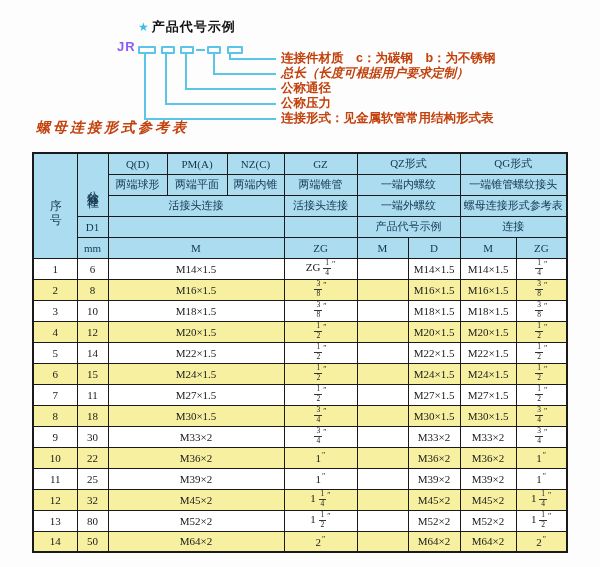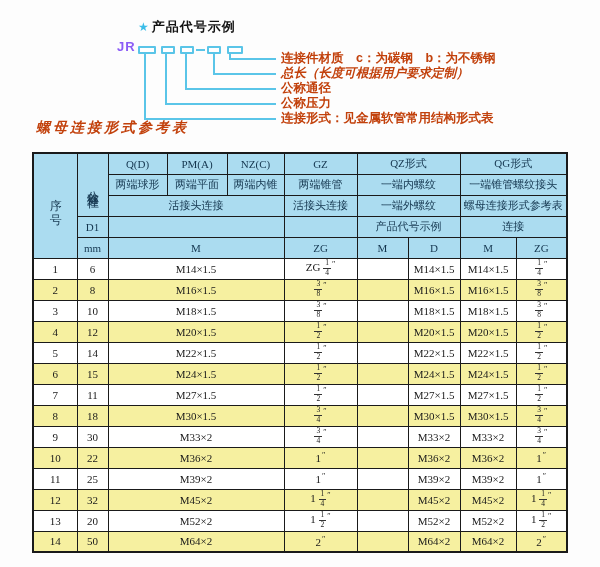--- a/index.html
+++ b/index.html
@@ -303,21 +303,21 @@
         <td>32</td>
         <td colspan="3">M45×2</td>
         <td>1 <span class="frac"><span class="fn">1</span><span class="fd">4</span></span><span class="inch">″</span></td>
         <td></td>
         <td>M45×2</td>
         <td>M45×2</td>
         <td>1 <span class="frac"><span class="fn">1</span><span class="fd">4</span></span><span class="inch">″</span></td>
       </tr>
       <tr>
         <td>13</td>
-        <td>20</td>
+        <td>80</td>
         <td colspan="3">M52×2</td>
         <td>1 <span class="frac"><span class="fn">1</span><span class="fd">2</span></span><span class="inch">″</span></td>
         <td></td>
         <td>M52×2</td>
         <td>M52×2</td>
         <td>1 <span class="frac"><span class="fn">1</span><span class="fd">2</span></span><span class="inch">″</span></td>
       </tr>
       <tr class="alt">
         <td>14</td>
         <td>50</td>

